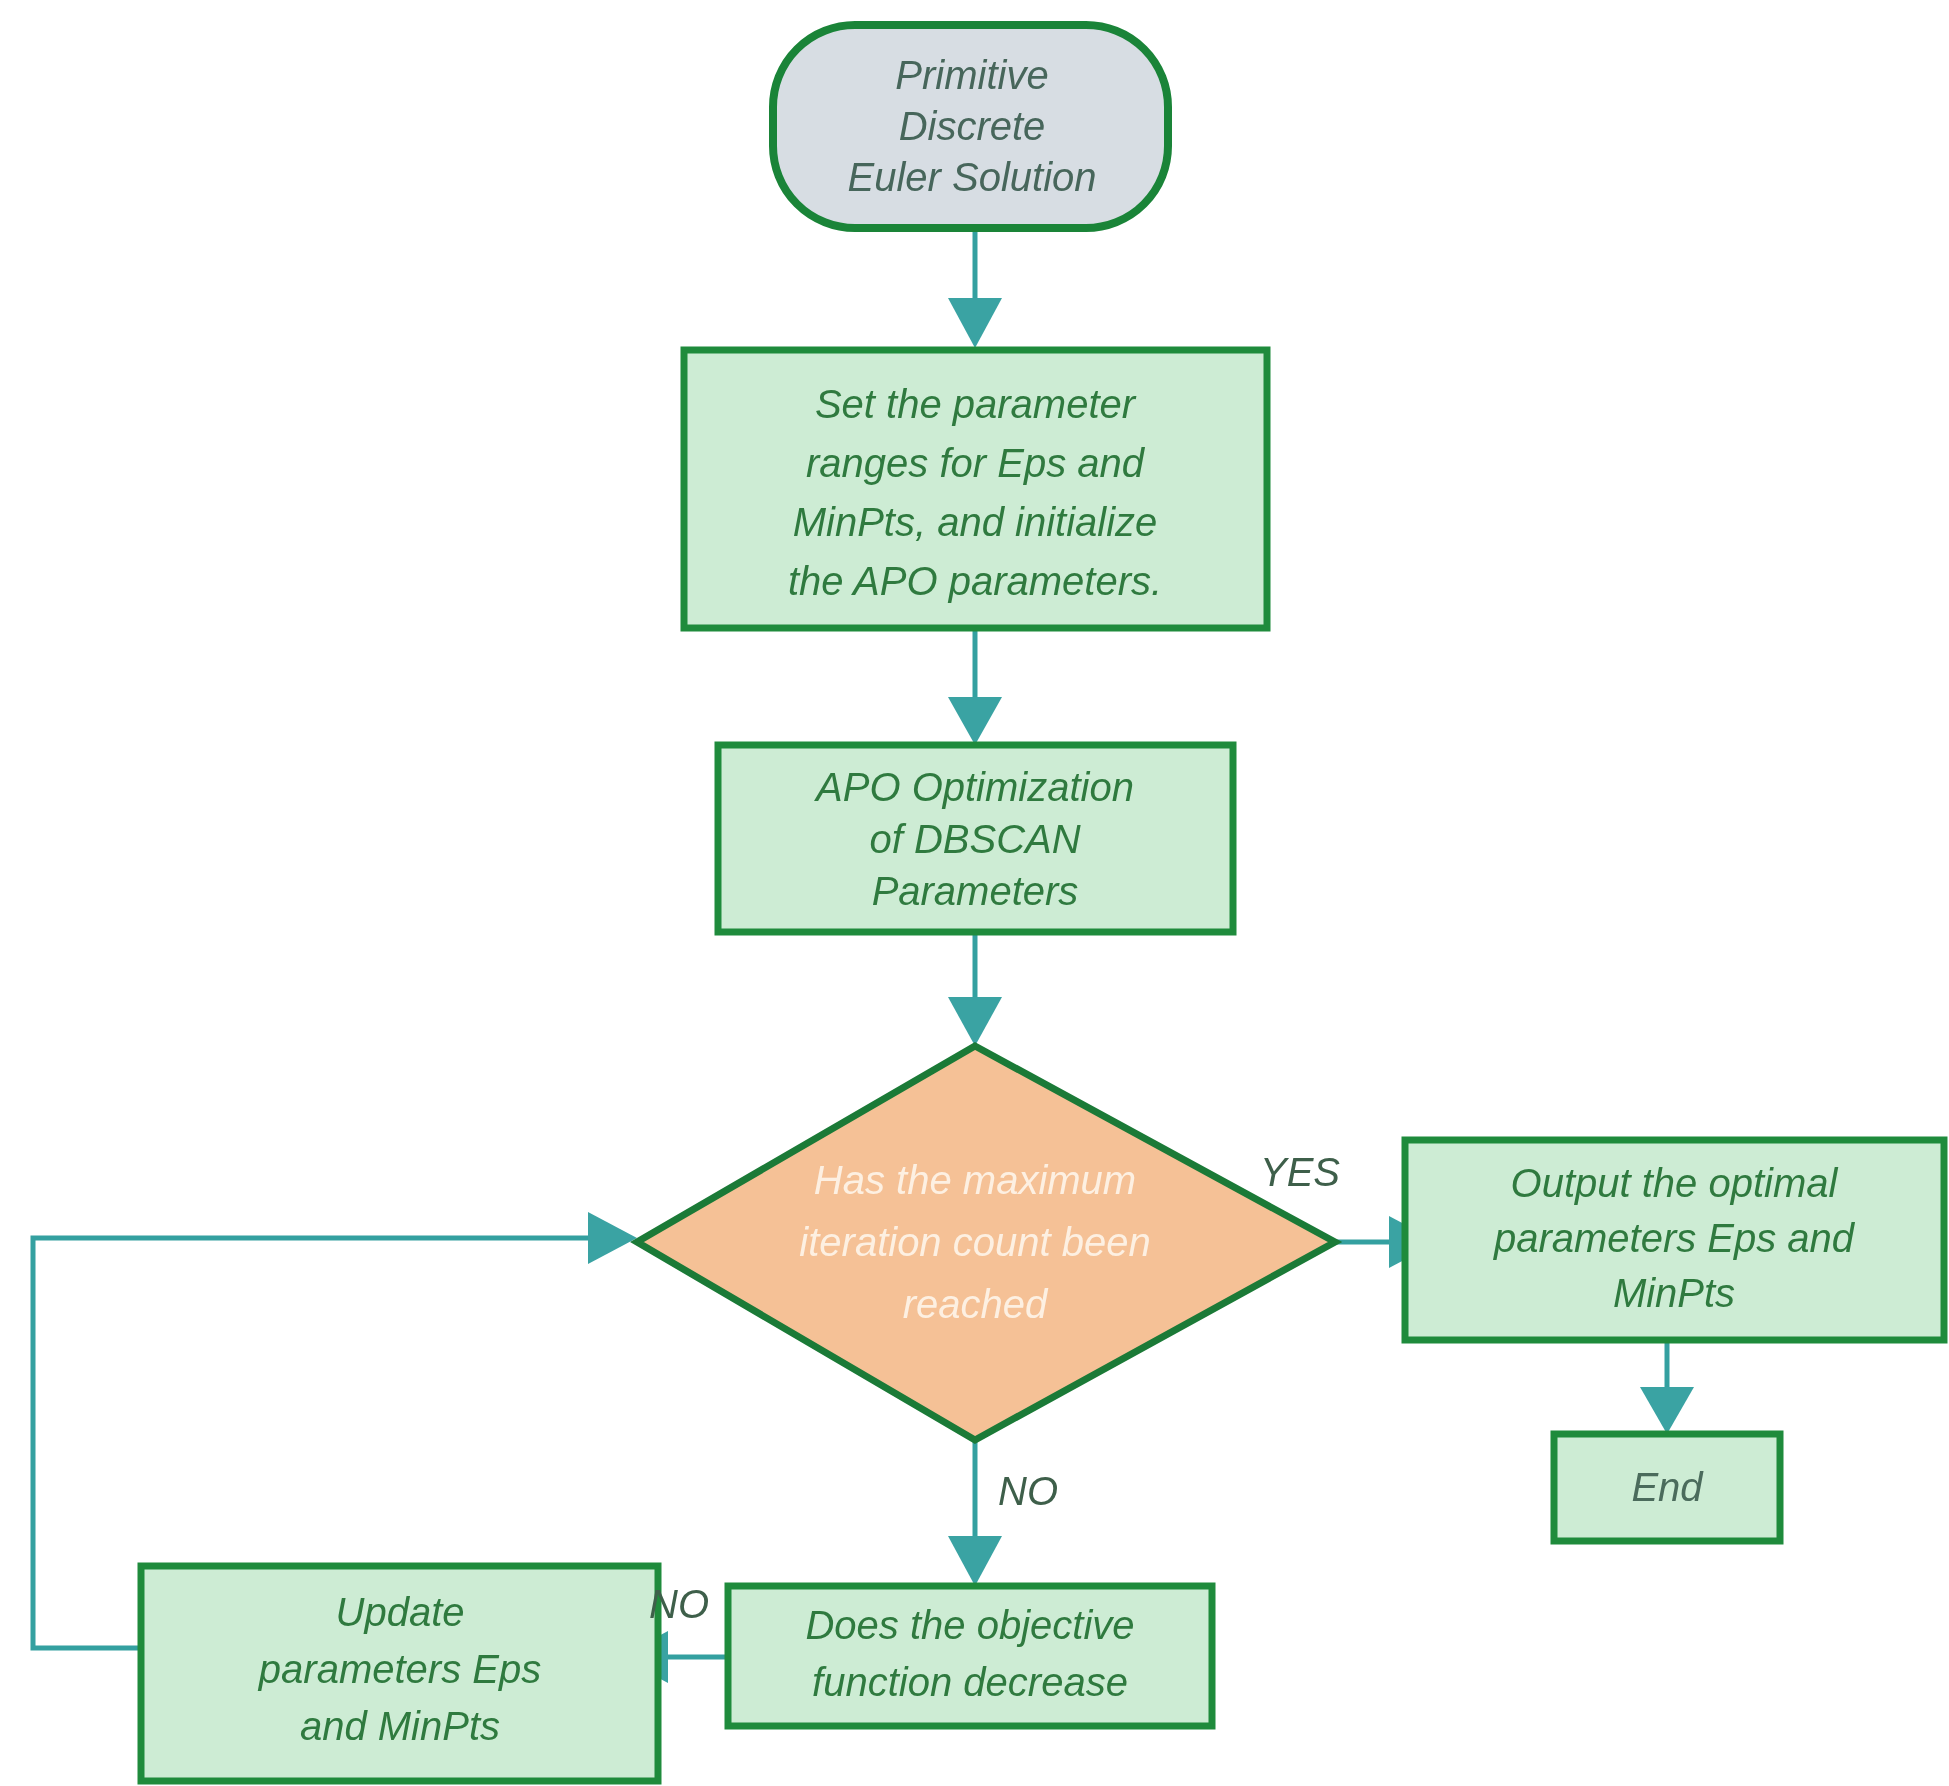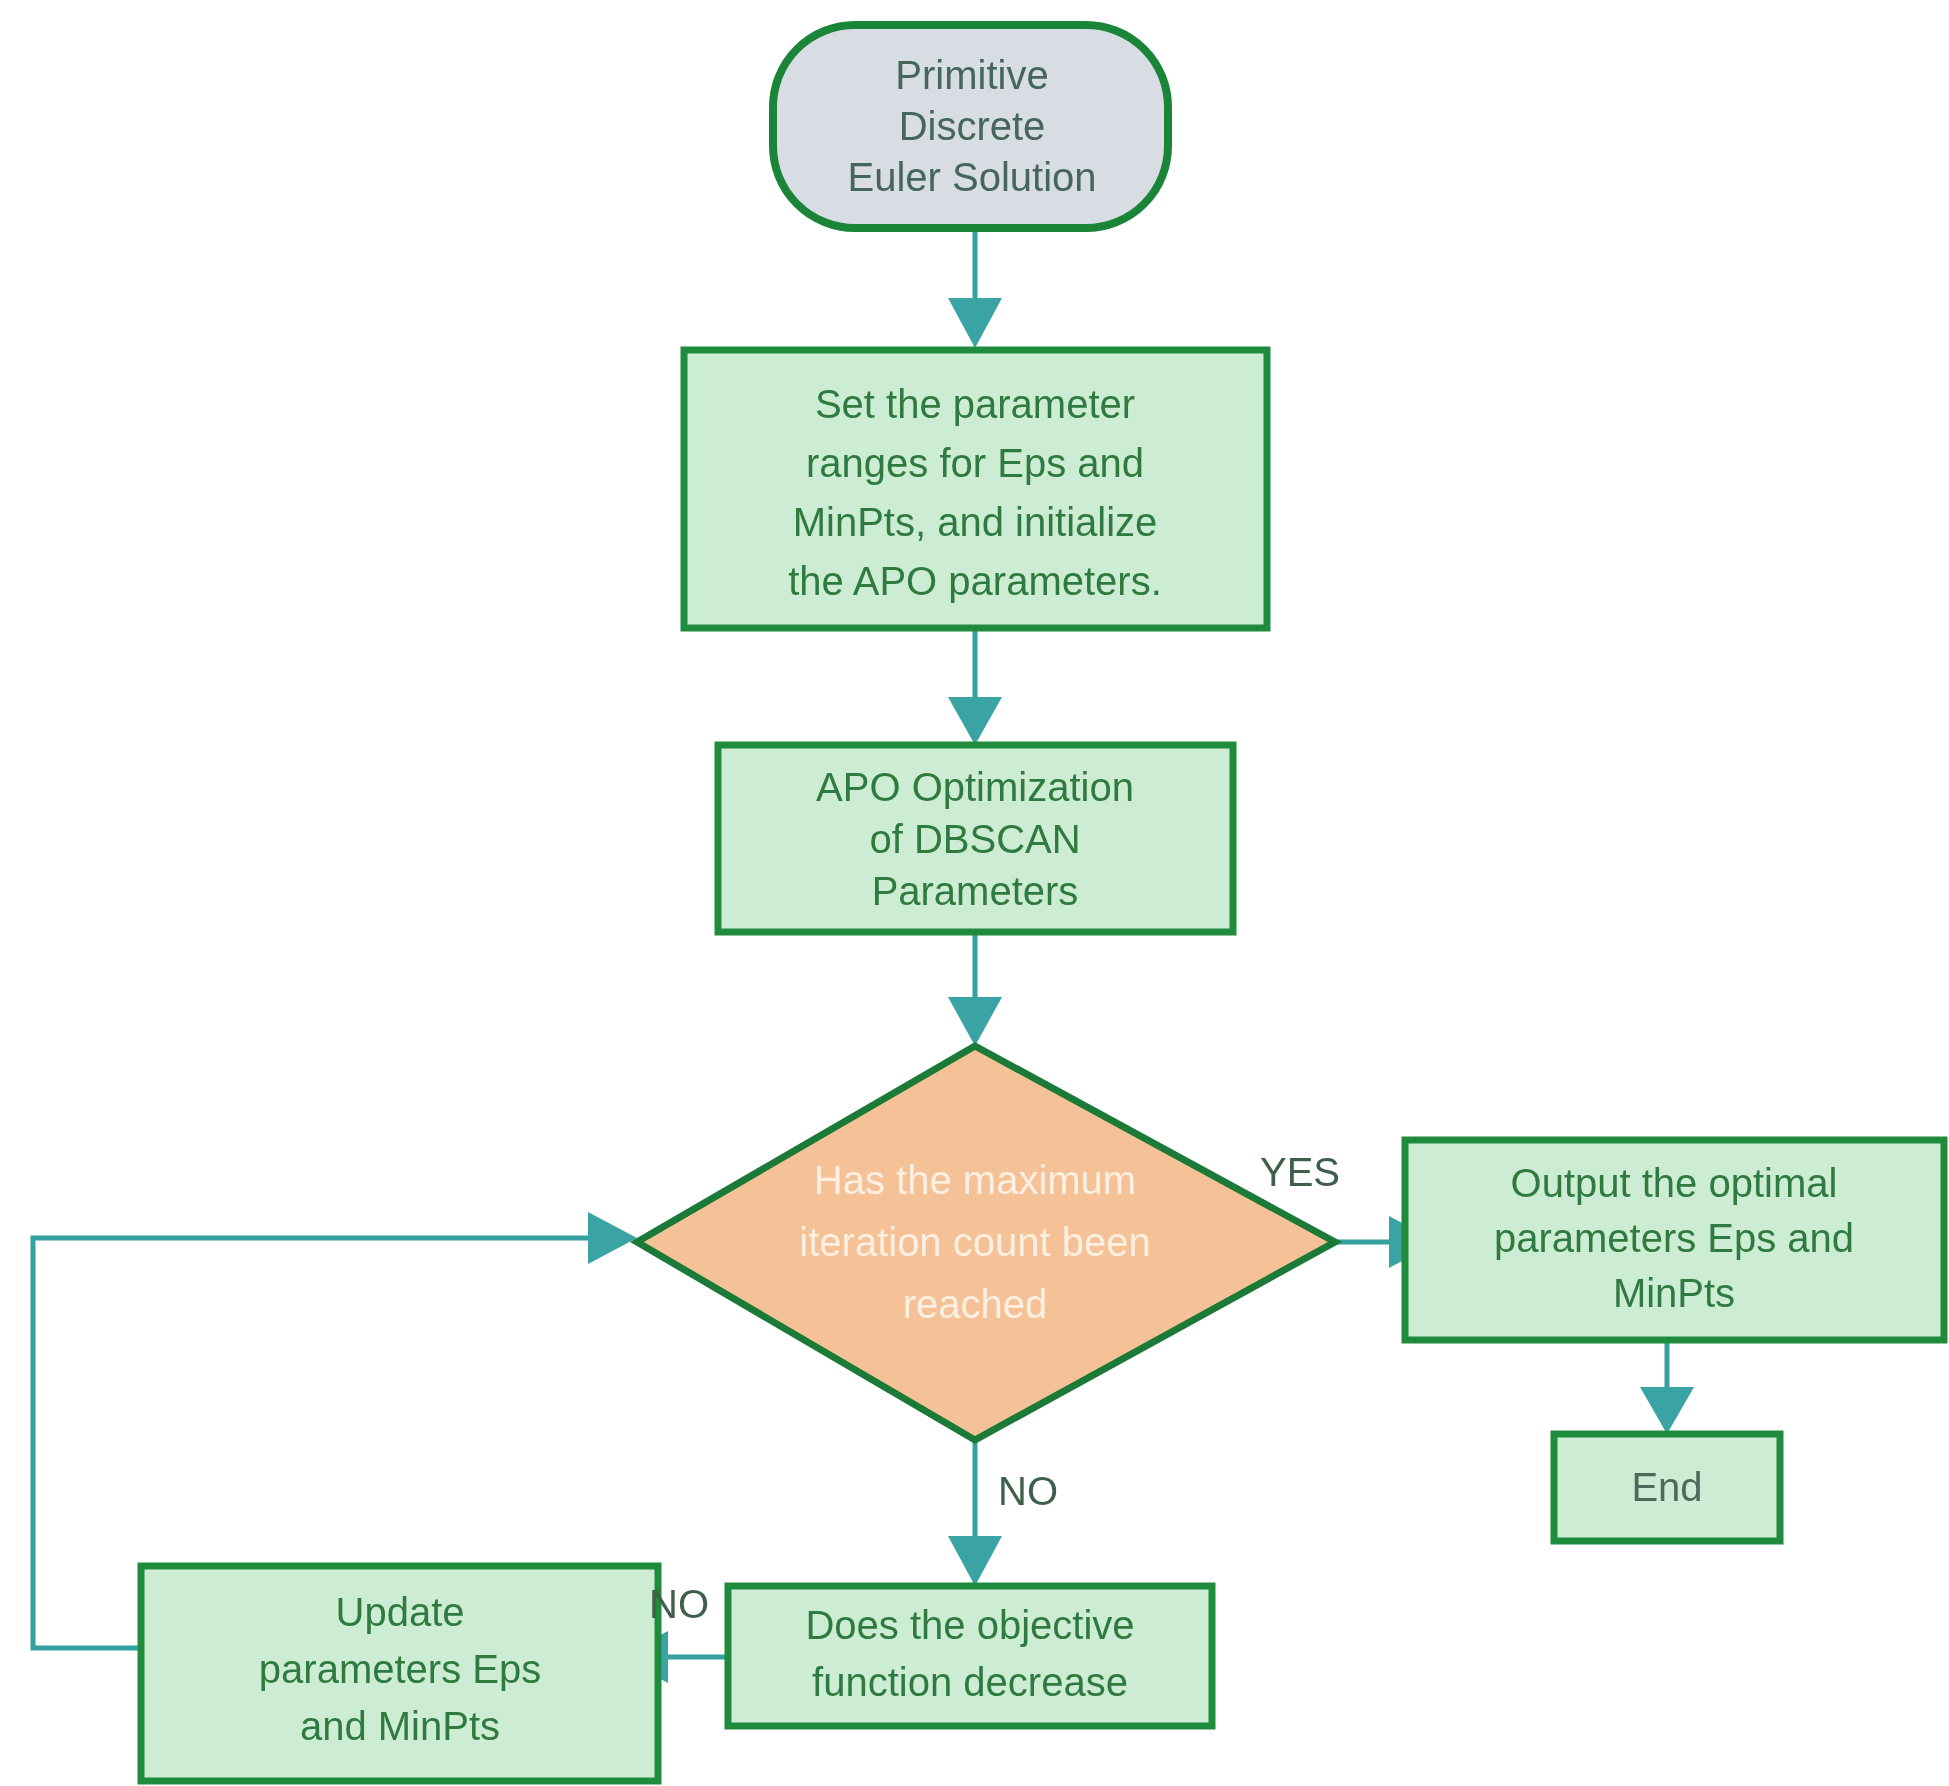--- a/index.html
+++ b/index.html
@@ -11,20 +11,21 @@
     width: 1949px;
     height: 1786px;
     font-family: "Liberation Sans", sans-serif;
     overflow: hidden;
   }
   #flowchart-root {
     position: relative;
     width: 1949px;
     height: 1786px;
     background: #ffffff;
+    font-style: italic;
   }
   svg.chart {
     display: block;
     width: 1949px;
     height: 1786px;
   }
   .node-text {
     font-family: "Liberation Sans", sans-serif;
     font-size: 40px;
     text-anchor: middle;

